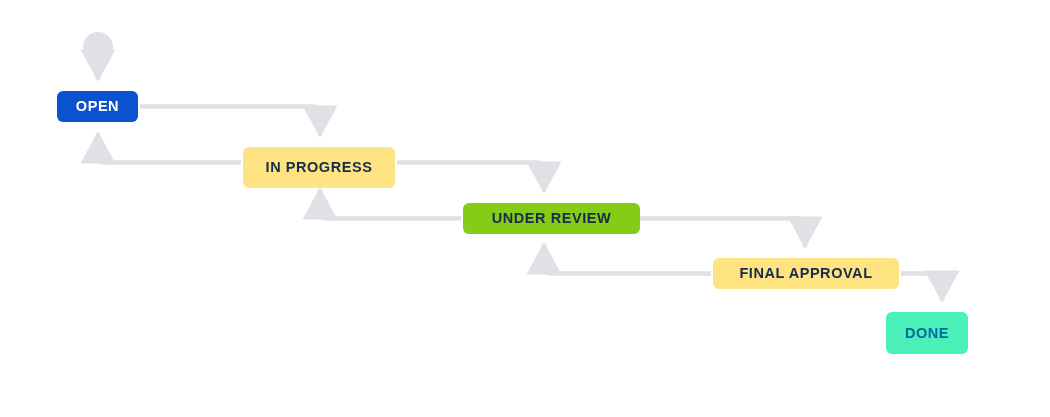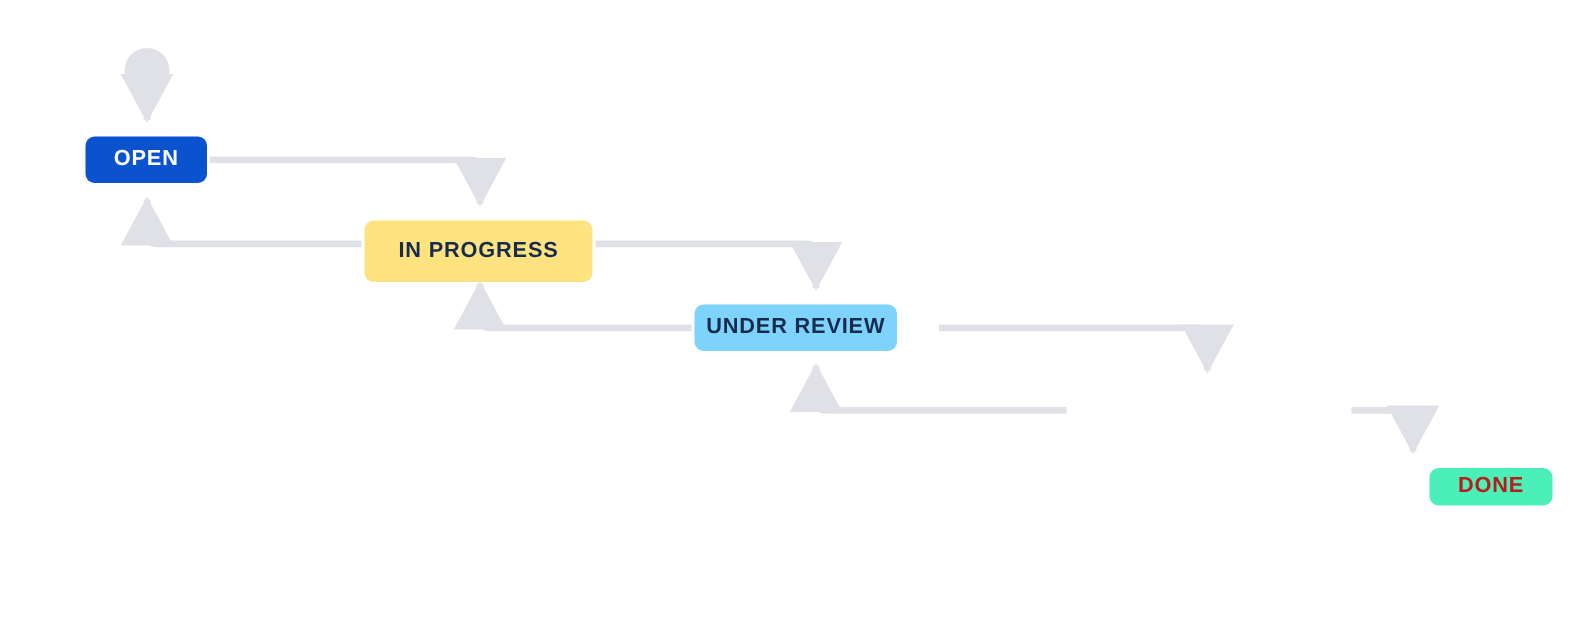--- a/index.html
+++ b/index.html
@@ -86,22 +86,25 @@
   </svg>
 
   <div class="status-node node-open" style="background: rgb(11, 83, 206); color: rgb(255, 255, 255); left: 57px; top: 91px; width: 81px; height: 31px;">
     <span>OPEN</span>
   </div>
 
   <div class="status-node node-inprog" style="background: rgb(255, 227, 128); color: rgb(23, 43, 77); left: 243px; top: 147px; width: 152px; height: 41px;">
     <span>IN PROGRESS</span>
   </div>
 
-  <div class="status-node node-review" style="background: #7dd3fc; color: rgb(23, 43, 77); left: 463px; top: 203px; width: 135px; height: 31px;">
+  <div class="status-node node-review" style="background: #84cc16; color: rgb(23, 43, 77); left: 463px; top: 203px; width: 177px; height: 31px;">
     <span>UNDER REVIEW</span>
   </div>
 
+  <div class="status-node node-final" style="background: rgb(255, 227, 128); color: rgb(23, 43, 77); left: 713px; top: 258px; width: 186px; height: 31px;">
+    <span>FINAL APPROVAL</span>
+  </div>
 
-  <div class="status-node node-done" style="background: rgb(75, 240, 184); color: #b91c1c; left: 953px; top: 312px; width: 82px; height: 25px;">
+  <div class="status-node node-done" style="background: rgb(75, 240, 184); color: #0369a1; left: 886px; top: 312px; width: 82px; height: 42px;">
     <span>DONE</span>
   </div>
 
 </div>
 
 </body></html>

